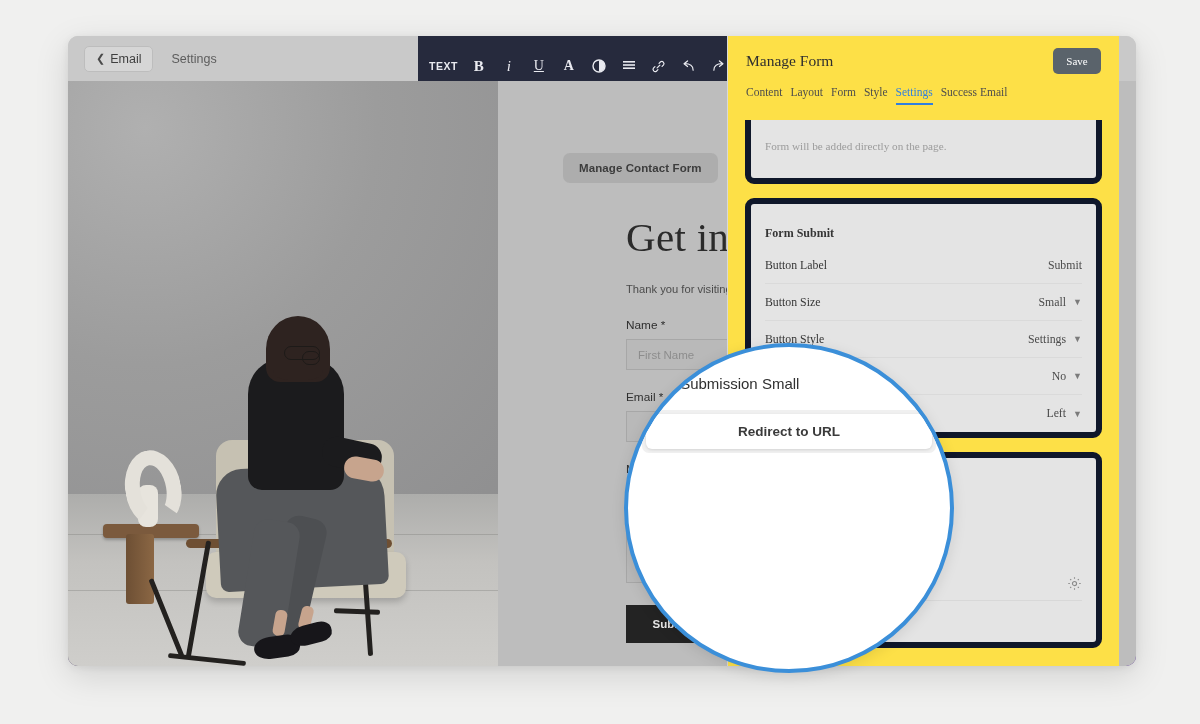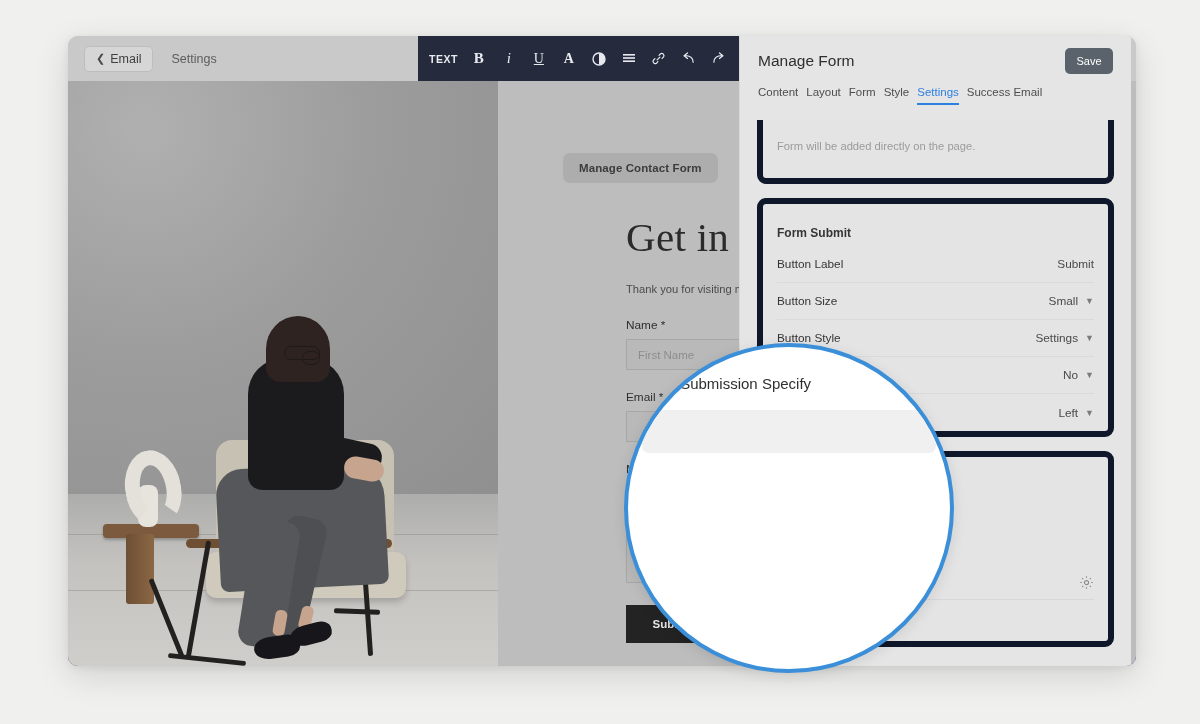--- a/index.html
+++ b/index.html
@@ -43,21 +43,21 @@
     margin-left: 18px;
     font-size: 12.5px; color: #5d5d5d;
   }
 
   
   .text-toolbar {
     position: absolute;
     left: 350px; top: 0;
     height: 45px;
     background: #262a3d;
-    display: flex; align-items: center;
+    display: flex; align-items: flex-end;
     padding: 0 6px;
     gap: 2px;
     border-radius: 0 0 0 0;
   }
   .tb-item {
     min-width: 28px; height: 30px;
     display: flex; align-items: center; justify-content: center;
     color: #e9eaf0;
     font-size: 13px;
     cursor: pointer;
@@ -269,25 +269,26 @@
     margin-top: 22px;
     width: 92px; height: 38px;
     background: #232323;
     display: flex; align-items: center; justify-content: center;
     color: #e6e6e6; font-size: 11.5px; font-weight: 600;
     cursor: pointer;
   }
 
   
   .side-panel {
-    position: absolute; right: 5px; top: 0;
+    position: absolute; right: 17px; top: 0;
     width: 392px; height: 100%;
-    background: #e5e5e5;
+    background: #fde047;
     border-left: 1px solid #d9d9d9;
     z-index: 5;
+    font-family: Liberation Serif, serif;
   }
   .panel-head {
     height: 50px; padding: 0 18px;
     display: flex; align-items: center; justify-content: space-between;
   }
   .panel-title { font-size: 15.5px; color: #2f2f2f; font-weight: 400; }
   .save-btn {
     width: 48px; height: 26px; border-radius: 5px;
     background: #5a636b; color: #fff;
     font-size: 11px;
@@ -595,19 +596,20 @@
           </svg>
         </div>
       </div>
 
     </div>
   </div>
 </div>
 
 <div class="lens">
   <div class="lens-inner">
-    <div class="lens-title">Post Submission Specify</div>
+    <div class="lens-title">Post Submission Small</div>
 
     <div class="seg-control">
+      <div class="seg-opt sel">Redirect to URL</div>
     </div>
 
   </div>
 </div>
 
 </body></html>

